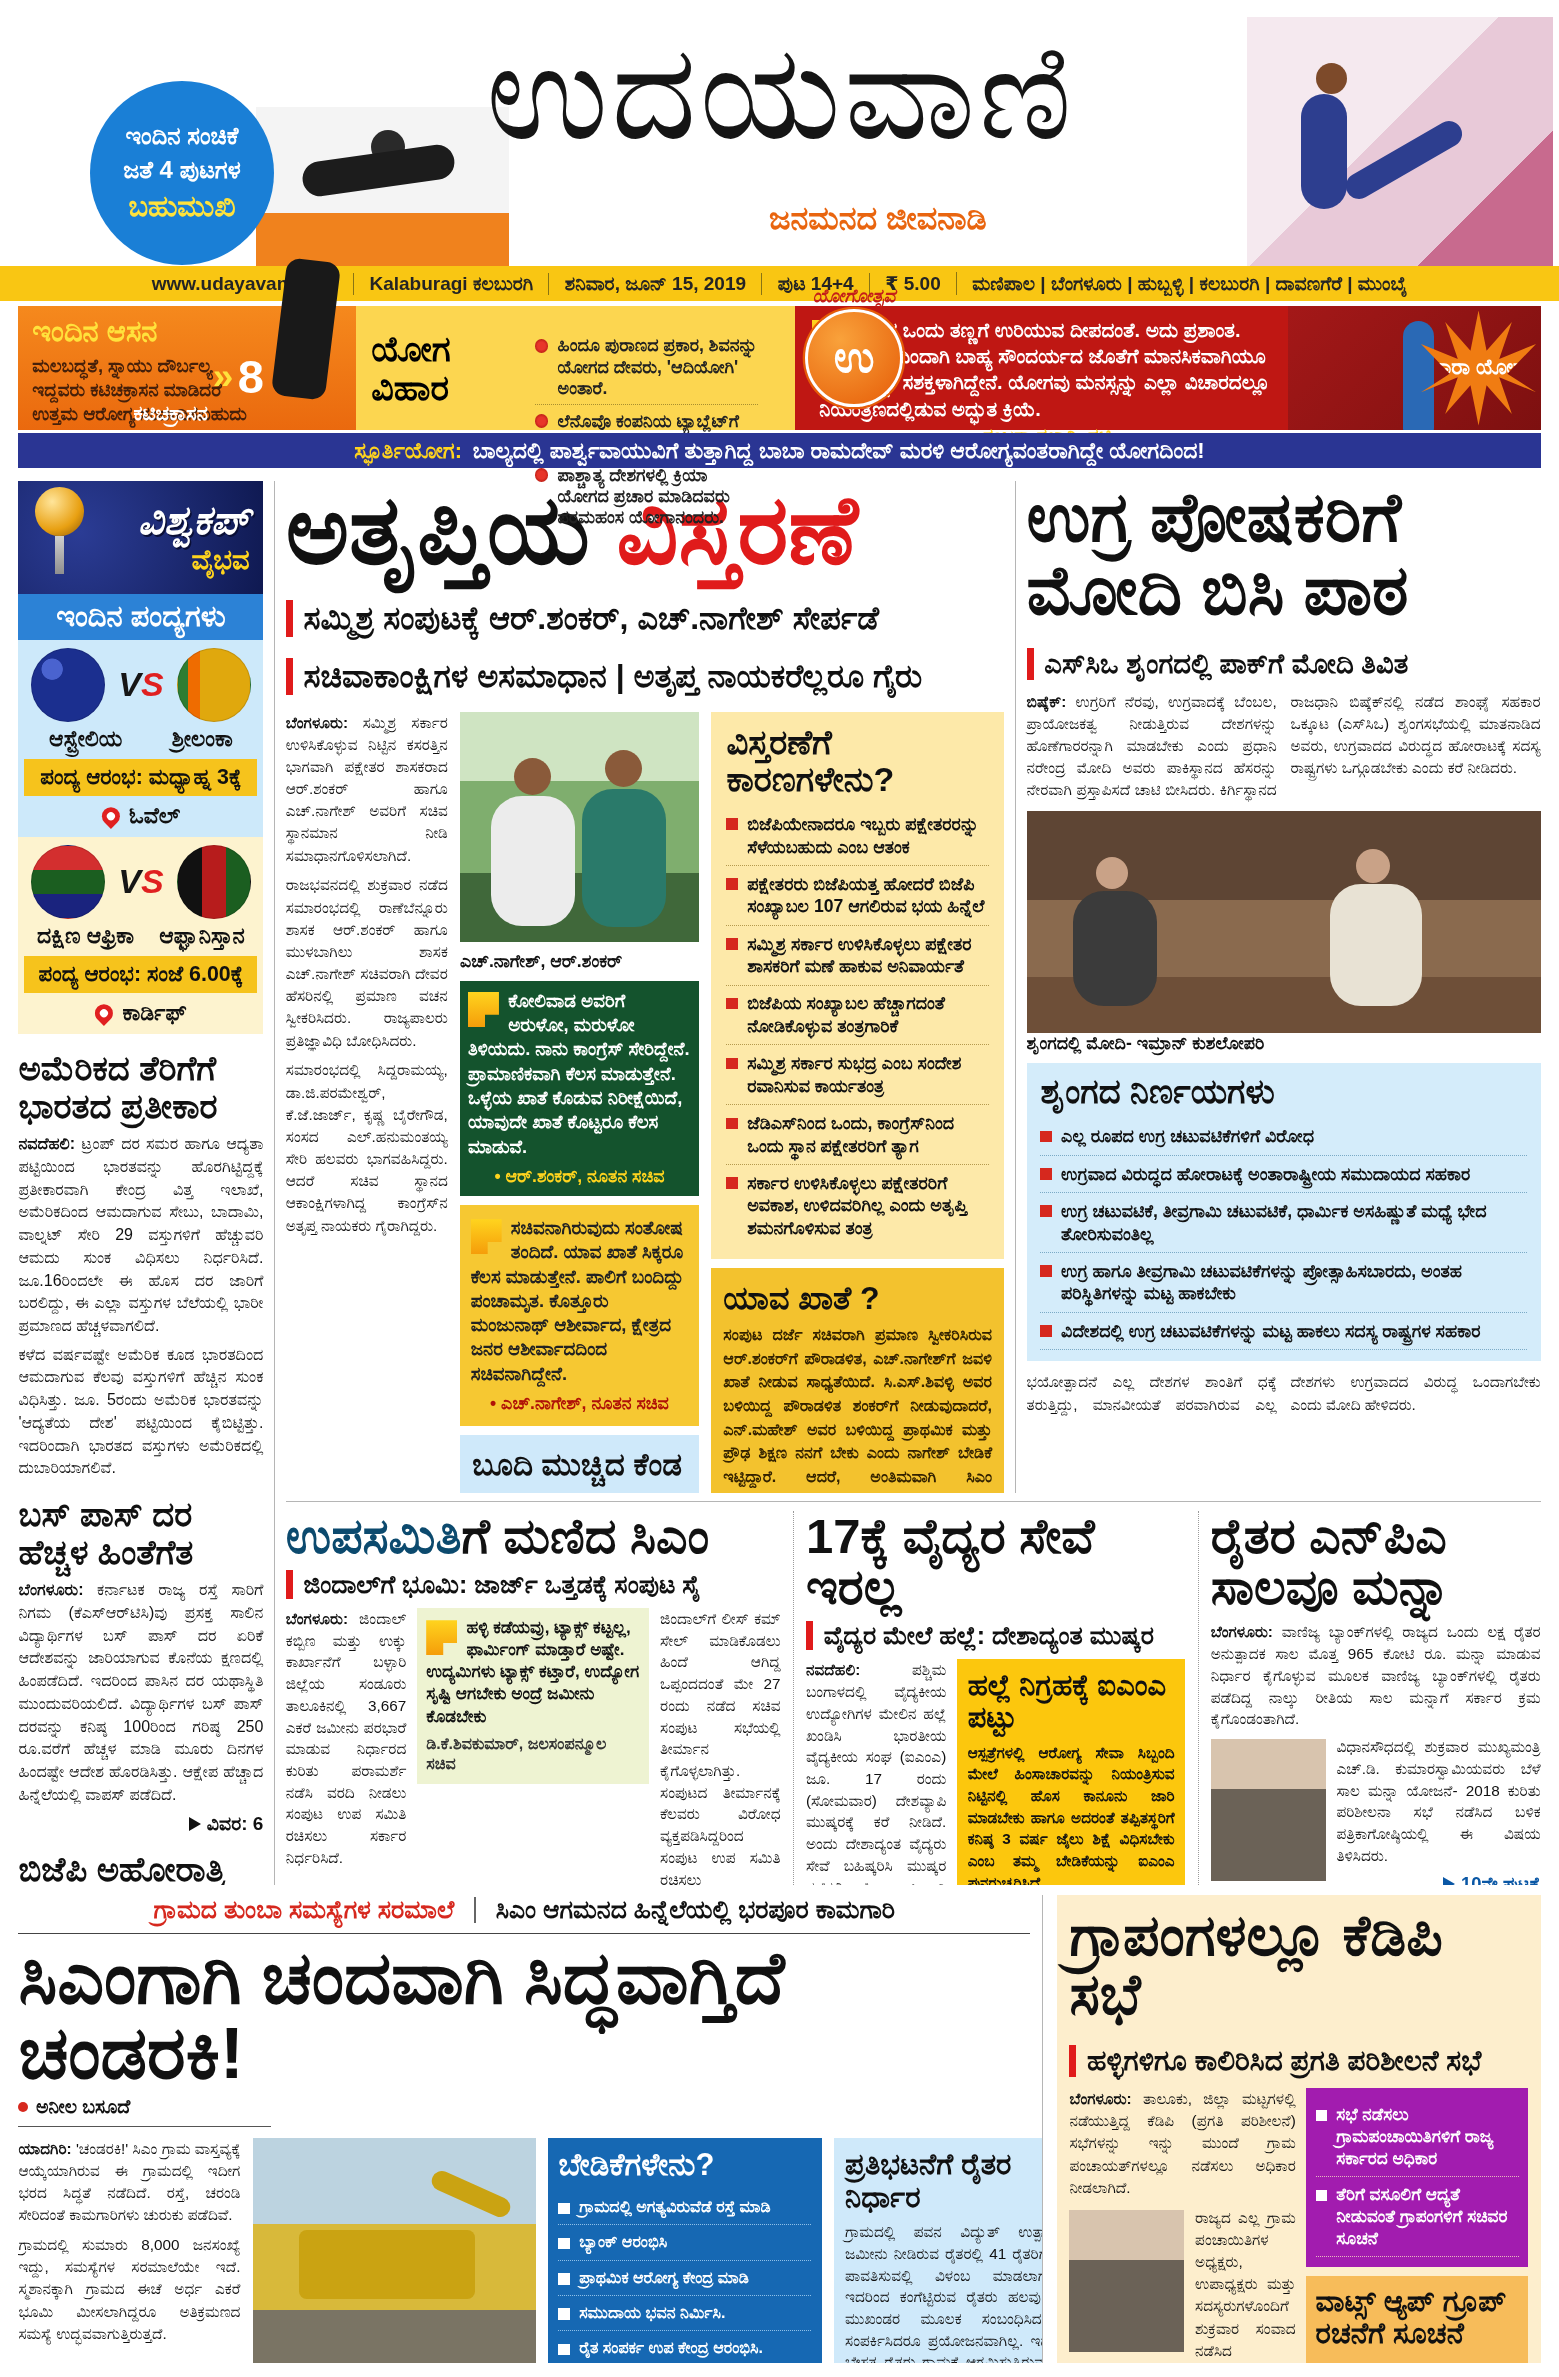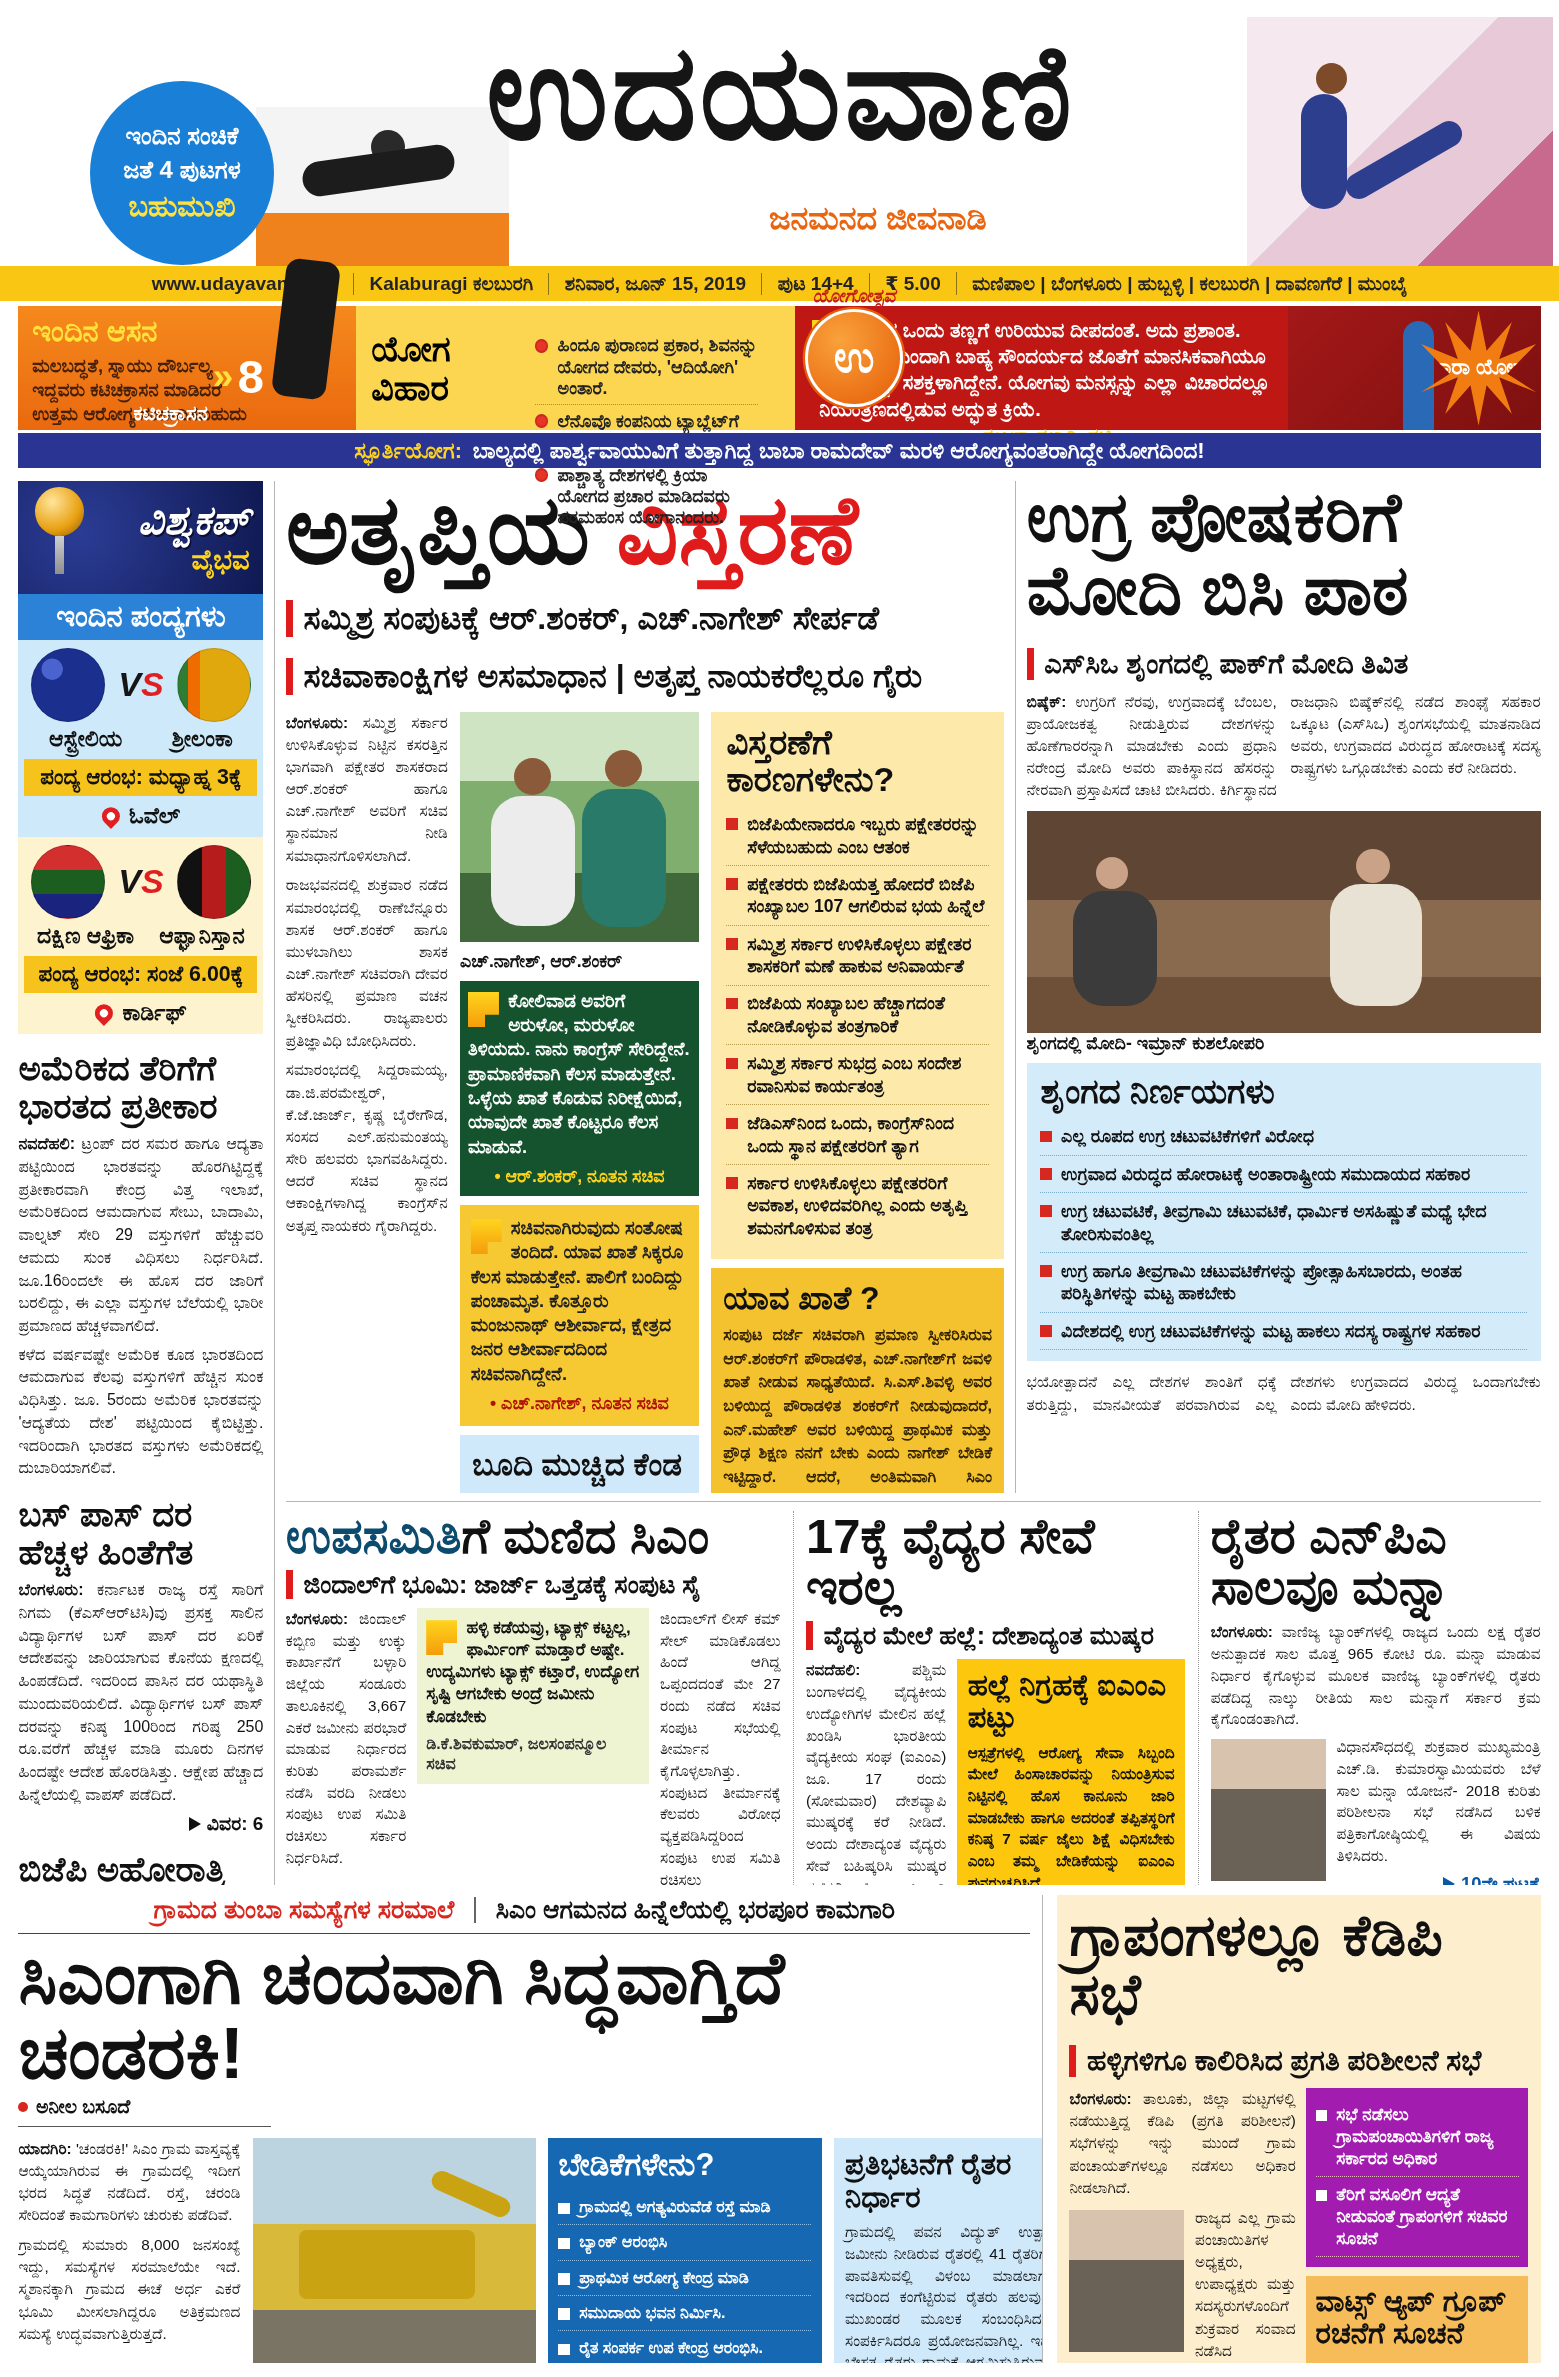--- a/index.html
+++ b/index.html
@@ -4,21 +4,21 @@
 <style>
   html,body{margin:0;padding:0;background:#d9d9d9}
   .page{position:relative;width:1559px;height:2377px;background:#fff;overflow:hidden;
         font-family:"Liberation Sans","DejaVu Sans",sans-serif;color:#111}
   
   .badge{position:absolute;left:90px;top:81px;width:184px;height:184px;border-radius:50%;
          background:#1a7fd6;color:#fff;display:flex;flex-direction:column;align-items:center;
          justify-content:center;text-align:center;font-size:24px;font-weight:bold;line-height:1.4;z-index:3}
   .badge .hl{color:#ffe23c;font-size:29px}
   .mast-title{position:absolute;left:283px;top:17px;width:995px;text-align:center;
-              font-size:132px;font-weight:700;letter-spacing:3.1px;color:#151515;z-index:2;margin:0}
+              font-size:132px;font-weight:400;letter-spacing:3.1px;color:#151515;z-index:2;margin:0}
   .tagline{position:absolute;left:769px;top:200px;font-size:32px;font-weight:900;color:#e9650f;z-index:3}
   .ph{position:relative;overflow:hidden}
   .mast-ph-left{position:absolute;left:256px;top:107px;width:253px;height:193px;z-index:1;
         background:linear-gradient(180deg,#f4f4f4 0 55%,#f0821d 55% 100%)}
   .mast-ph-right{position:absolute;right:6.1px;top:17px;width:306px;height:253px;z-index:1;
         background:linear-gradient(135deg,#f5e9ef 0 45%,#e8c9d8 45% 75%,#c86a8e 75% 100%)}
   .sil{position:absolute;background:#1c1c1c;border-radius:31px}
   .sil.head{border-radius:50%;background:#2a2a2a}
   
   .info{position:absolute;top:266px;left:0;right:0;height:35px;background:#f9c613;display:flex;
@@ -477,21 +477,21 @@
         <div class="mb-story" style="flex:1.15">
           <h1 class="mb-h">17ಕ್ಕೆ ವೈದ್ಯರ ಸೇವೆ ಇರಲ್ಲ</h1>
           <div class="sub">ವೈದ್ಯರ ಮೇಲೆ ಹಲ್ಲೆ: ದೇಶಾದ್ಯಂತ ಮುಷ್ಕರ</div>
           <div class="mb-cols">
             <div style="flex:1">
               <p><span class="dl">ನವದೆಹಲಿ:</span> <span>ಪಶ್ಚಿಮ ಬಂಗಾಳದಲ್ಲಿ ವೈದ್ಯಕೀಯ ಉದ್ಯೋಗಿಗಳ ಮೇಲಿನ ಹಲ್ಲೆ ಖಂಡಿಸಿ ಭಾರತೀಯ ವೈದ್ಯಕೀಯ ಸಂಘ (ಐಎಂಎ) ಜೂ. 17 ರಂದು (ಸೋಮವಾರ) ದೇಶವ್ಯಾಪಿ ಮುಷ್ಕರಕ್ಕೆ ಕರೆ ನೀಡಿದೆ. ಅಂದು ದೇಶಾದ್ಯಂತ ವೈದ್ಯರು ಸೇವೆ ಬಹಿಷ್ಕರಿಸಿ ಮುಷ್ಕರ ನಡೆಸಲಿದ್ದಾರೆ. ಹೀಗಾಗಿ ಅಂದು ತುರ್ತು ಸೇವೆ ಹೊರತುಪಡಿಸಿ ಬೇರಾವ ವೈದ್ಯಕೀಯ ಸೇವೆಗಳೂ ಲಭ್ಯವಿರಲ್ಲ. ಈ ಮಧ್ಯೆ, ವೈದ್ಯರ ಮುಷ್ಕರ 4ನೇ ದಿನಕ್ಕೆ ಕಾಲಿಟ್ಟಿದೆ.</span></p>
 
             </div>
             <div class="imabox">
               <h3>ಹಲ್ಲೆ ನಿಗ್ರಹಕ್ಕೆ ಐಎಂಎ ಪಟ್ಟು</h3>
-              <p>ಆಸ್ಪತ್ರೆಗಳಲ್ಲಿ ಆರೋಗ್ಯ ಸೇವಾ ಸಿಬ್ಬಂದಿ ಮೇಲೆ ಹಿಂಸಾಚಾರವನ್ನು ನಿಯಂತ್ರಿಸುವ ನಿಟ್ಟಿನಲ್ಲಿ ಹೊಸ ಕಾನೂನು ಜಾರಿ ಮಾಡಬೇಕು ಹಾಗೂ ಅದರಂತೆ ತಪ್ಪಿತಸ್ಥರಿಗೆ ಕನಿಷ್ಠ 7 ವರ್ಷ ಜೈಲು ಶಿಕ್ಷೆ ವಿಧಿಸಬೇಕು ಎಂಬ ತಮ್ಮ ಬೇಡಿಕೆಯನ್ನು ಐಎಂಎ ಪುನರುಚ್ಚರಿಸಿದೆ.</p>
+              <p>ಆಸ್ಪತ್ರೆಗಳಲ್ಲಿ ಆರೋಗ್ಯ ಸೇವಾ ಸಿಬ್ಬಂದಿ ಮೇಲೆ ಹಿಂಸಾಚಾರವನ್ನು ನಿಯಂತ್ರಿಸುವ ನಿಟ್ಟಿನಲ್ಲಿ ಹೊಸ ಕಾನೂನು ಜಾರಿ ಮಾಡಬೇಕು ಹಾಗೂ ಅದರಂತೆ ತಪ್ಪಿತಸ್ಥರಿಗೆ ಕನಿಷ್ಠ 3 ವರ್ಷ ಜೈಲು ಶಿಕ್ಷೆ ವಿಧಿಸಬೇಕು ಎಂಬ ತಮ್ಮ ಬೇಡಿಕೆಯನ್ನು ಐಎಂಎ ಪುನರುಚ್ಚರಿಸಿದೆ.</p>
             </div>
           </div>
         </div>
         <div class="mb-story" style="flex:1">
           <h1 class="mb-h">ರೈತರ ಎನ್‌ಪಿಎ ಸಾಲವೂ ಮನ್ನಾ</h1>
           <p><span class="dl">ಬೆಂಗಳೂರು:</span> <span>ವಾಣಿಜ್ಯ ಬ್ಯಾಂಕ್‌ಗಳಲ್ಲಿ ರಾಜ್ಯದ ಒಂದು ಲಕ್ಷ ರೈತರ ಅನುತ್ಪಾದಕ ಸಾಲ ಮೊತ್ತ 965 ಕೋಟಿ ರೂ. ಮನ್ನಾ ಮಾಡುವ ನಿರ್ಧಾರ ಕೈಗೊಳ್ಳುವ ಮೂಲಕ ವಾಣಿಜ್ಯ ಬ್ಯಾಂಕ್‌ಗಳಲ್ಲಿ ರೈತರು ಪಡೆದಿದ್ದ ನಾಲ್ಕು ರೀತಿಯ ಸಾಲ ಮನ್ನಾಗೆ ಸರ್ಕಾರ ಕ್ರಮ ಕೈಗೊಂಡಂತಾಗಿದೆ.</span></p>
           <p><span class="minister ph"></span><span>ವಿಧಾನಸೌಧದಲ್ಲಿ ಶುಕ್ರವಾರ ಮುಖ್ಯಮಂತ್ರಿ ಎಚ್.ಡಿ. ಕುಮಾರಸ್ವಾಮಿಯವರು ಬೆಳೆ ಸಾಲ ಮನ್ನಾ ಯೋಜನೆ- 2018 ಕುರಿತು ಪರಿಶೀಲನಾ ಸಭೆ ನಡೆಸಿದ ಬಳಿಕ ಪತ್ರಿಕಾಗೋಷ್ಠಿಯಲ್ಲಿ ಈ ವಿಷಯ ತಿಳಿಸಿದರು.</span></p>
           <div class="pageref">
               <span class="tri blue"></span>
               <span>10ನೇ ಪುಟಕ್ಕೆ</span>

